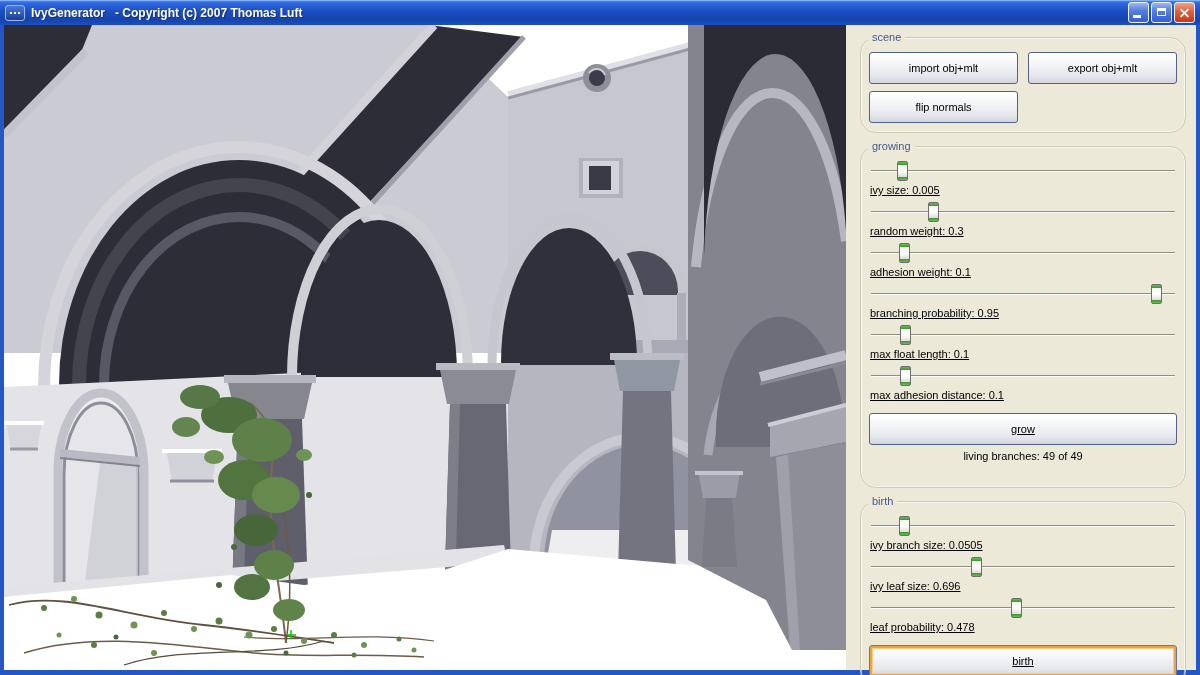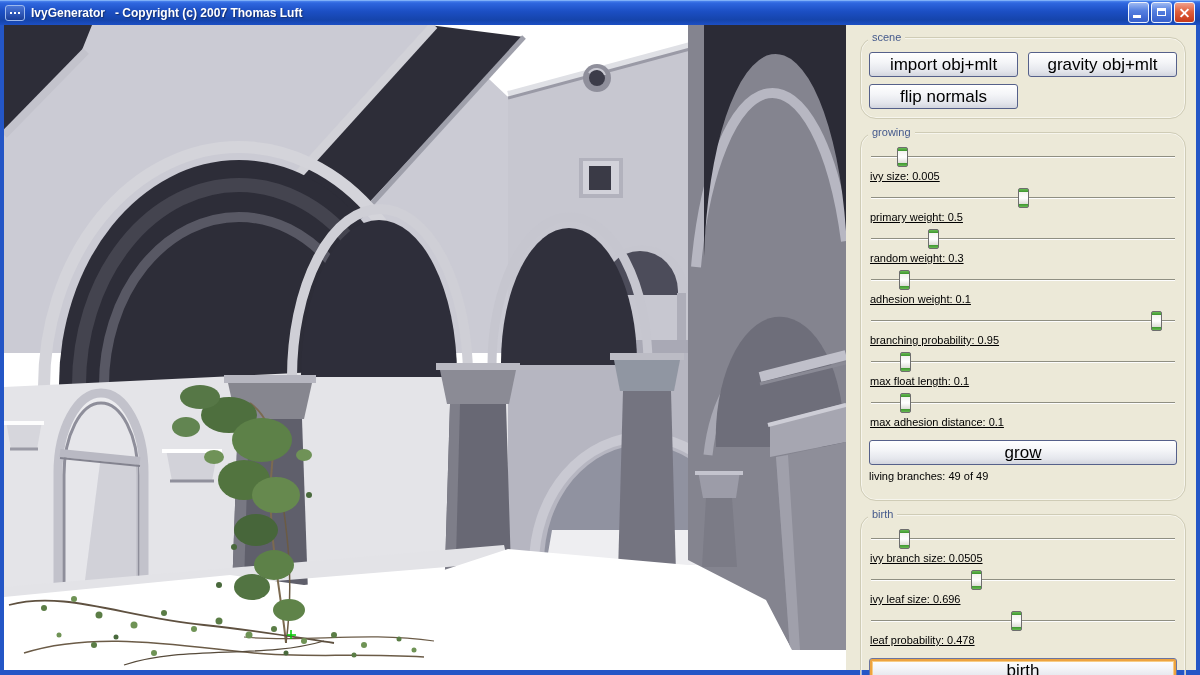--- a/index.html
+++ b/index.html
@@ -29,35 +29,35 @@
   
   .client{flex:1 1 auto;display:flex;min-height:0;}
   .viewport{flex:0 0 842px;width:842px;position:relative;background:#fff;overflow:hidden;}
   .viewport svg{display:block;width:100%;height:100%;}
   
   .panel{flex:1 1 auto;background:#ece9d8;padding:12px 10px 6px 14px;box-sizing:border-box;font-size:11px;}
   .group{position:relative;border:1px solid #cfccb6;border-radius:16px;margin:0 0 13px 0;
     padding:14px 8px 9px 8px;box-shadow:inset 0 0 0 1px rgba(255,255,255,.55);}
   .group-label{position:absolute;top:-7px;left:7px;background:#ece9d8;padding:0 4px;
     color:#44598c;font-size:11px;}
-  button.xp{display:block;height:25px;font-size:17px;font-family:"Liberation Sans",sans-serif;color:#000;
+  button.xp{display:block;height:32px;font-size:11px;font-family:"Liberation Sans",sans-serif;color:#000;
     background:linear-gradient(180deg,#ffffff 0%,#f4f5f8 40%,#e4e6ec 78%,#d2d5de 100%);
     border:1px solid #55608a;border-radius:3px;box-shadow:inset 0 1px 0 #fff;padding:0;}
   .btn-grid{display:grid;grid-template-columns:1fr 1fr;gap:7px 10px;}
   .btn-grid .spacer{visibility:hidden;}
   button.wide{width:100%;margin-top:12px;text-decoration:underline;}
   button.focused{border:1px solid #6a74a0;box-shadow:inset 0 0 0 2px #eda33f, inset 0 0 0 3px #f7cc85;}
   .slider-row{margin:0 0 5px 0;text-decoration:underline;}
   .slider{position:relative;height:21px;margin:0 1px;}
   .slider .track{position:absolute;left:1px;right:1px;top:9px;height:1px;background:#8f8f82;border-bottom:1px solid #fdfdfd;}
   .slider .thumb{position:absolute;top:0;width:11px;height:20px;margin-left:-5px;box-sizing:border-box;
     border:1px solid #6e6e6e;border-radius:2px;
     background:linear-gradient(180deg,#67bb53 0%,#3f9630 16%,#f3f3ef 16%,#ffffff 50%,#dcdcd6 84%,#3f9630 84%,#67bb53 100%);}
   .slider-label{font-size:11px;color:#000;margin:2px 0 6px 1px;line-height:12px;}
-  .status{font-size:11px;color:#000;margin:5px 0 9px 0;}
+  .status{font-size:11px;color:#000;margin:5px 0 16px 0;text-align:center;}
 </style>
 </head>
 <body>
 
 <div class="window">
 
   <div class="titlebar">
     <span class="app-icon">
         <i></i>
       </span>
@@ -233,46 +233,39 @@
         </g>
       </svg>
     </div>
 
     <div class="panel">
 
       <div class="group">
         <span class="group-label">scene</span>
         <div class="btn-grid">
           <button class="xp">import obj+mlt</button>
-          <button class="xp">gravity obj+mlt</button>
+          <button class="xp">export obj+mlt</button>
           <button class="xp">flip normals</button>
           <span class="spacer"></span>
         </div>
       </div>
 
       <div class="group">
         <span class="group-label">growing</span>
         <div id="growing-sliders">
             <div class="slider-row">
               <div class="slider">
                 <div class="track"></div>
                 <div class="thumb" style="left: 10.5%;"></div>
               </div>
               <div class="slider-label">ivy size: 0.005</div>
             </div>
             <div class="slider-row">
               <div class="slider">
                 <div class="track"></div>
-                <div class="thumb" style="left: 50%;"></div>
-              </div>
-              <div class="slider-label">primary weight: 0.5</div>
-            </div>
-            <div class="slider-row">
-              <div class="slider">
-                <div class="track"></div>
                 <div class="thumb" style="left: 20.5%;"></div>
               </div>
               <div class="slider-label">random weight: 0.3</div>
             </div>
             <div class="slider-row">
               <div class="slider">
                 <div class="track"></div>
                 <div class="thumb" style="left: 11%;"></div>
               </div>
               <div class="slider-label">adhesion weight: 0.1</div>

